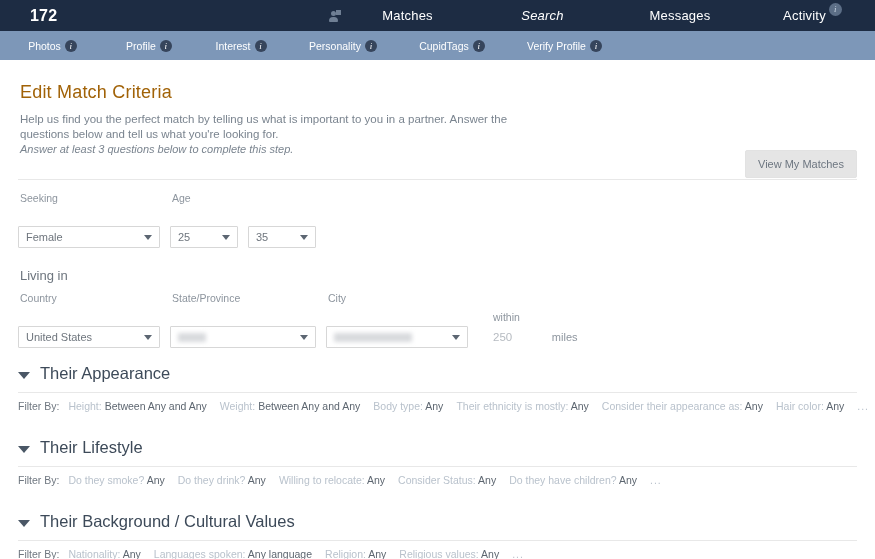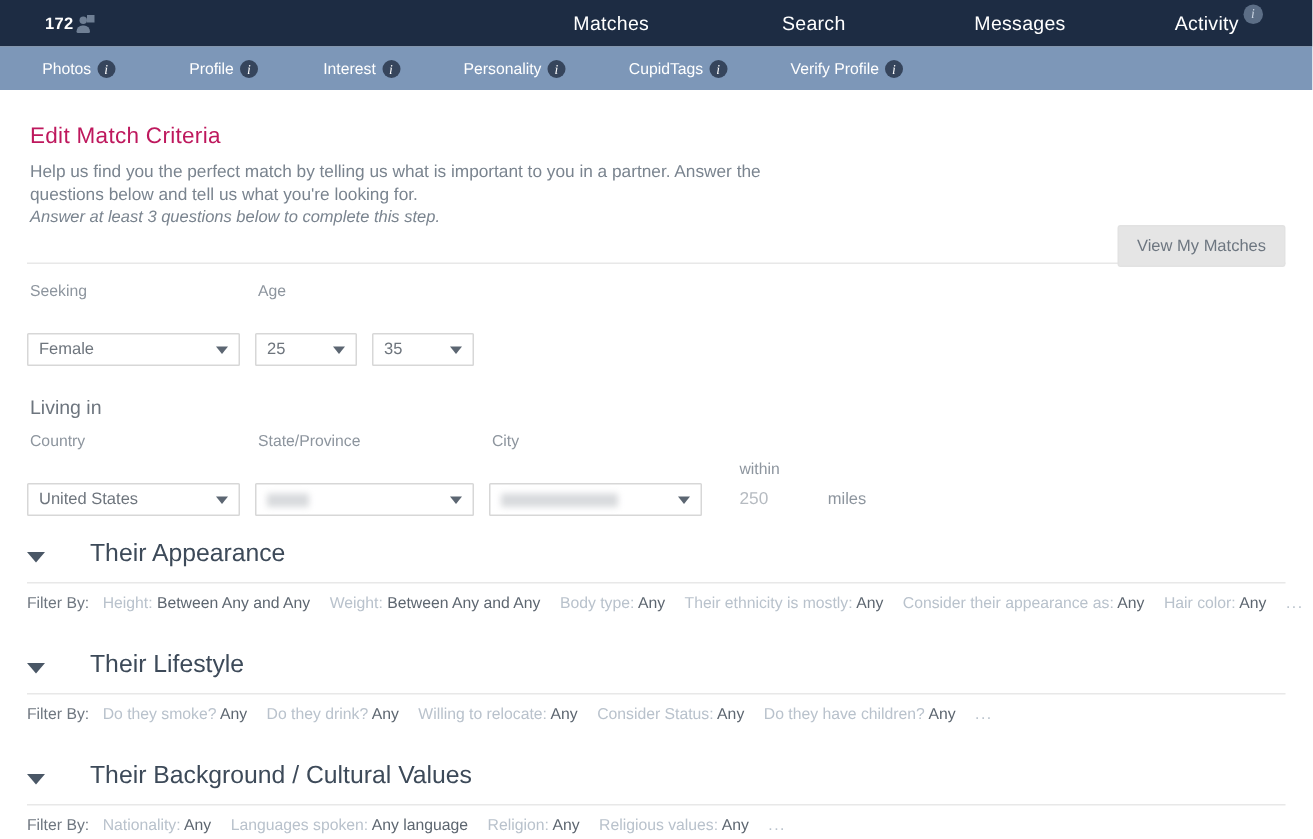--- a/index.html
+++ b/index.html
@@ -28,23 +28,23 @@
     color: #ffffff;
     font-size: 13px;
     letter-spacing: .2px;
     display: flex;
     align-items: center;
     justify-content: center;
     height: 31px;
     position: relative;
     white-space: nowrap;
   }
-  .tn-count  { width: 340px; justify-content: flex-start; padding-left: 30px; font-weight: bold; font-size: 11px; }
+  .tn-count  { width: 340px; justify-content: space-between; padding-left: 30px; font-weight: bold; font-size: 16px; }
   .tn-matches{ width: 135px; }
-  .tn-search { width: 135px; }
+  .tn-search { width: 135px; font-style: italic; }
   .tn-messages{ width: 140px; }
   .tn-activity{ width: 125px; }
 
   .person-icon {
     display: inline-block;
     width: 11px;
     height: 12px;
     margin-left: 2px;
     position: relative;
     top: 1px;
@@ -138,23 +138,23 @@
     background: #ffffff;
     position: relative;
     height: 499px;
   }
 
   .header-zone {
     padding: 22px 20px 0 20px;
     position: relative;
   }
   .page-title {
-    font-size: 15px;
+    font-size: 18px;
     font-weight: normal;
-    color: #be185d;
+    color: #a16207;
     letter-spacing: .2px;
     margin-bottom: 9px;
   }
   .intro-text {
     font-size: 11.5px;
     color: #7a848f;
     line-height: 15px;
     max-width: 500px;
   }
   .intro-note {
@@ -289,21 +289,20 @@
     border-left: 6px solid transparent;
     border-right: 6px solid transparent;
     border-top: 7px solid #4a5766;
     margin-right: 10px;
     margin-top: 3px;
   }
   .acc-title {
     font-size: 16.5px;
     color: #3d4a59;
     font-weight: normal;
-    margin-left: 20px;
   }
   .acc-rule {
     border-top: 1px solid #e8e8e8;
     margin-bottom: 7px;
   }
   .filter-row {
     display: flex;
     align-items: baseline;
     flex-wrap: nowrap;
     font-size: 10.5px;

